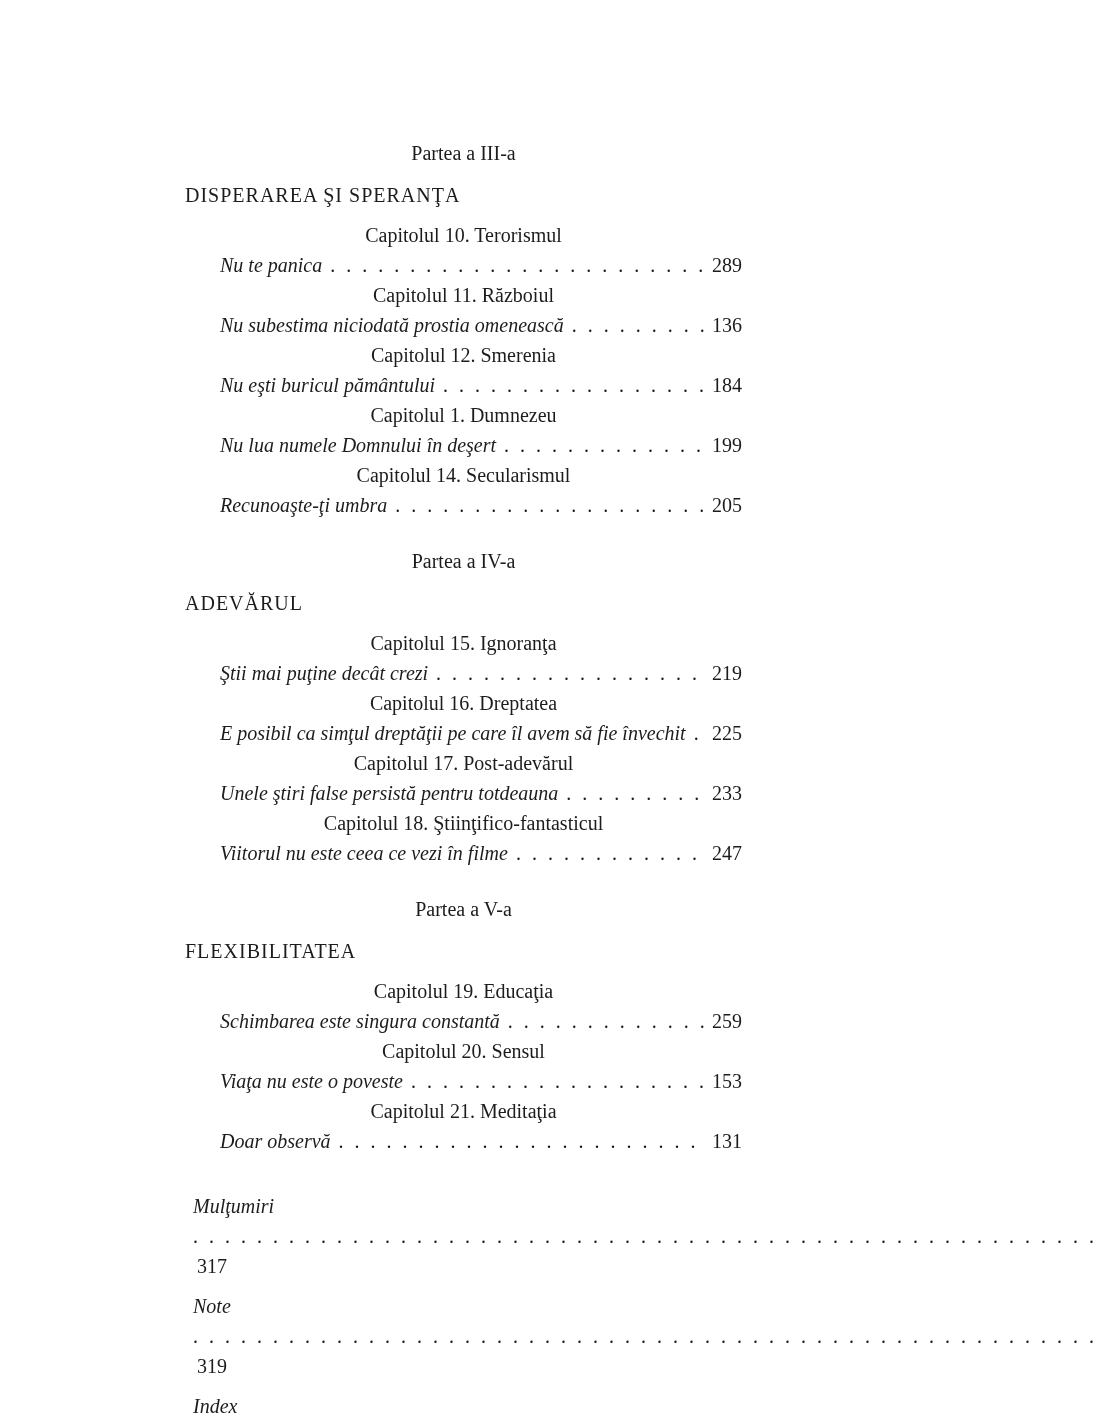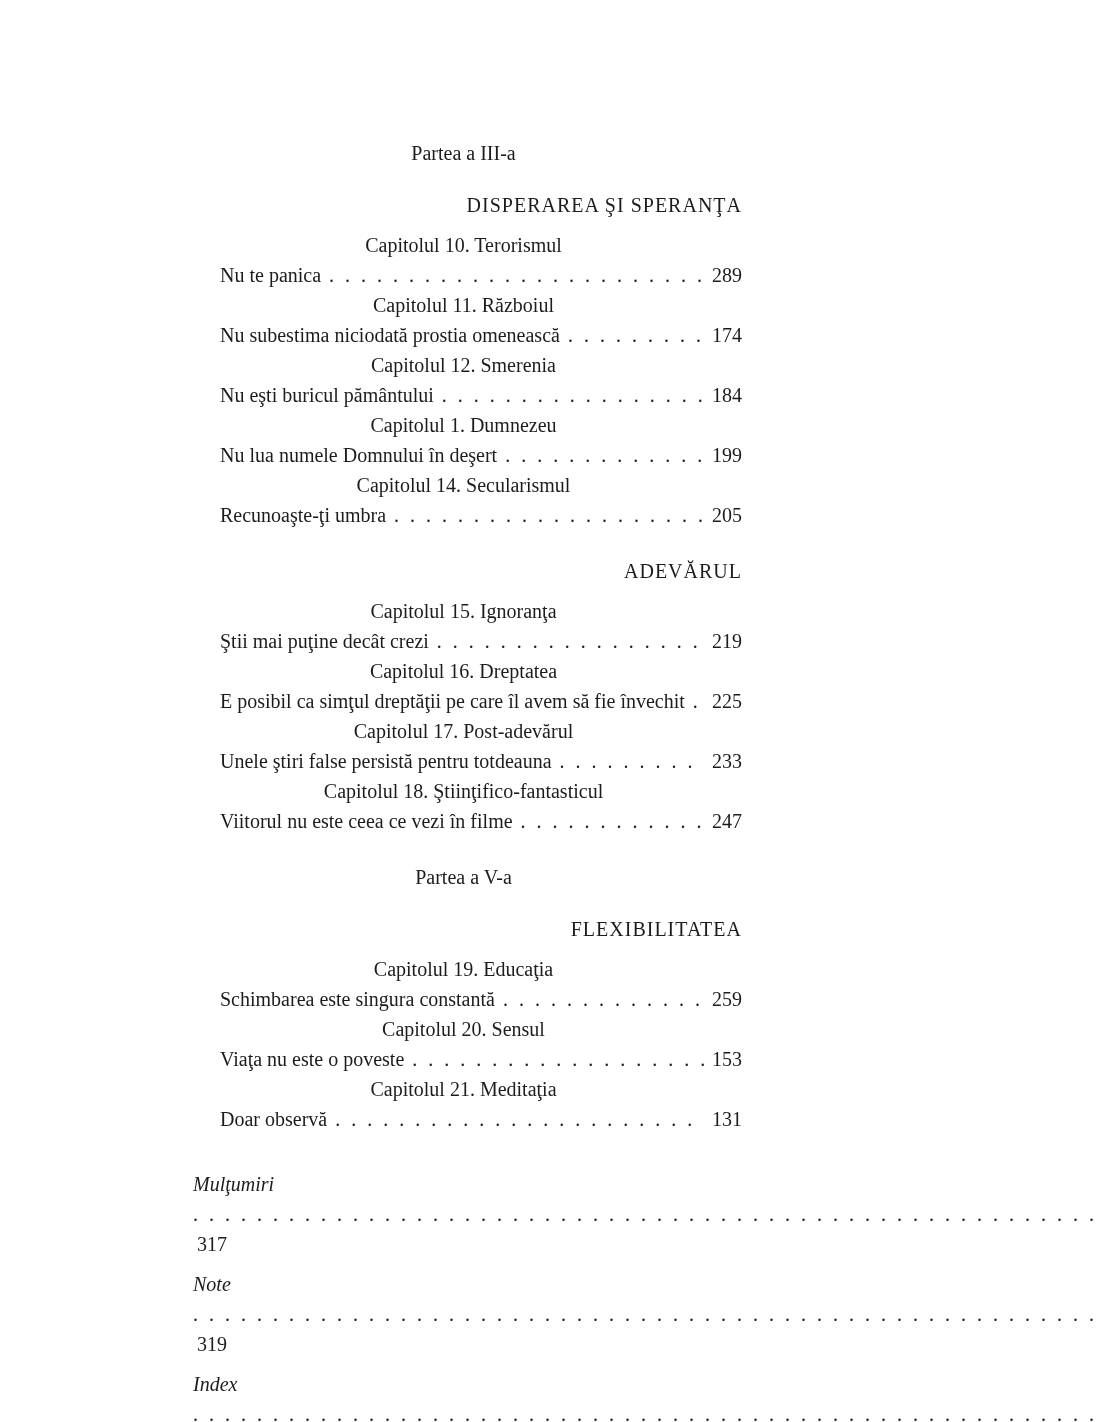--- a/index.html
+++ b/index.html
@@ -25,39 +25,40 @@
     margin-top: 26px;
   }
   .part-section:first-child {
     margin-top: 0;
   }
   .part-label {
     text-align: center;
     line-height: 30px;
   }
   .part-title {
-    text-align: right;
-    line-height: 30px;
-    margin-top: 22px;
+    text-align: left;
+    line-height: 30px;
+    margin-top: 12px;
     letter-spacing: 1px;
   }
   .chapter-list {
     margin-top: 10px;
   }
   .chapter-title {
     line-height: 30px;
     white-space: nowrap;
     text-align: center;
   }
   .entry-line {
     display: flex;
     align-items: baseline;
     line-height: 30px;
   }
   .subtitle {
+    font-style: italic;
     padding-left: 35px;
     white-space: nowrap;
   }
   .dots {
     flex: 1;
     overflow: hidden;
     white-space: nowrap;
     letter-spacing: 3px;
     margin: 0 4px 0 8px;
   }
@@ -97,21 +98,21 @@
       <span class="dots">. . . . . . . . . . . . . . . . . . . . . . . . . . . . . . . . . . . . . . . . . . . . . . . . . . . . . . . . . . . . . . . . . . . . . . . . . . . . . . . . . . . . . . . . . . . . . . . . . . . . . . . . . . . . . . . . . . . . . . . . . . . . . . . . . . . . . . . . . . . . . . . . . . . . . . . . . . . . . . . . </span>
       <span class="pagenum">289</span>
     </div>
   </div>
 
   <div class="chapter-entry">
     <div class="chapter-title">Capitolul 11. Războiul</div>
     <div class="entry-line">
       <span class="subtitle">Nu subestima niciodată prostia omenească</span>
       <span class="dots">. . . . . . . . . . . . . . . . . . . . . . . . . . . . . . . . . . . . . . . . . . . . . . . . . . . . . . . . . . . . . . . . . . . . . . . . . . . . . . . . . . . . . . . . . . . . . . . . . . . . . . . . . . . . . . . . . . . . . . . . . . . . . . . . . . . . . . . . . . . . . . . . . . . . . . . . . . . . . . . . </span>
-      <span class="pagenum">174</span>
+      <span class="pagenum">136</span>
     </div>
   </div>
 
   <div class="chapter-entry">
     <div class="chapter-title">Capitolul 12. Smerenia</div>
     <div class="entry-line">
       <span class="subtitle">Nu eşti buricul pământului</span>
       <span class="dots">. . . . . . . . . . . . . . . . . . . . . . . . . . . . . . . . . . . . . . . . . . . . . . . . . . . . . . . . . . . . . . . . . . . . . . . . . . . . . . . . . . . . . . . . . . . . . . . . . . . . . . . . . . . . . . . . . . . . . . . . . . . . . . . . . . . . . . . . . . . . . . . . . . . . . . . . . . . . . . . . </span>
       <span class="pagenum">184</span>
     </div>
@@ -131,20 +132,21 @@
     <div class="entry-line">
       <span class="subtitle">Recunoaşte-ţi umbra</span>
       <span class="dots">. . . . . . . . . . . . . . . . . . . . . . . . . . . . . . . . . . . . . . . . . . . . . . . . . . . . . . . . . . . . . . . . . . . . . . . . . . . . . . . . . . . . . . . . . . . . . . . . . . . . . . . . . . . . . . . . . . . . . . . . . . . . . . . . . . . . . . . . . . . . . . . . . . . . . . . . . . . . . . . . </span>
       <span class="pagenum">205</span>
     </div>
   </div>
 </div>
   </section>
 
   <section class="part-section">
+    <div class="part-label">Partea a IV-a</div>
     <div class="part-title">ADEVĂRUL</div>
     <div class="chapter-list">
   <div class="chapter-entry">
     <div class="chapter-title">Capitolul 15. Ignoranţa</div>
     <div class="entry-line">
       <span class="subtitle">Ştii mai puţine decât crezi</span>
       <span class="dots">. . . . . . . . . . . . . . . . . . . . . . . . . . . . . . . . . . . . . . . . . . . . . . . . . . . . . . . . . . . . . . . . . . . . . . . . . . . . . . . . . . . . . . . . . . . . . . . . . . . . . . . . . . . . . . . . . . . . . . . . . . . . . . . . . . . . . . . . . . . . . . . . . . . . . . . . . . . . . . . . </span>
       <span class="pagenum">219</span>
     </div>
   </div>

